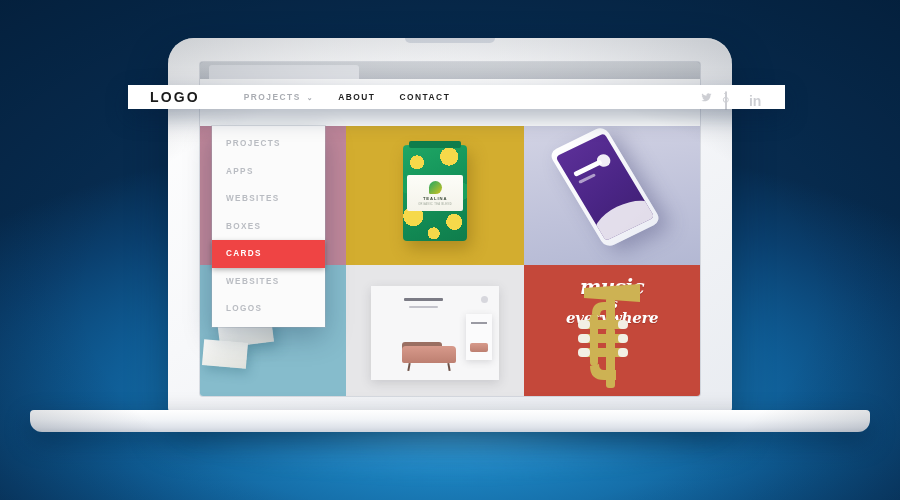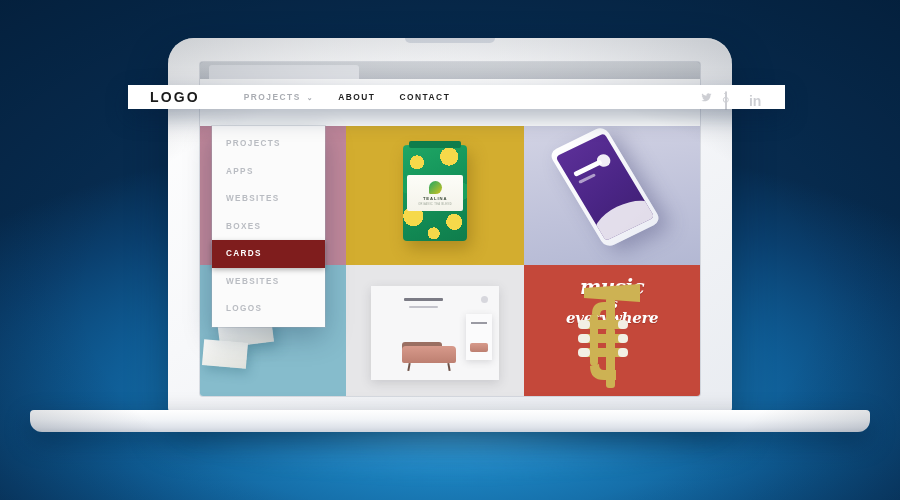--- a/index.html
+++ b/index.html
@@ -322,21 +322,21 @@
     height: 27.5px;
     display: flex; align-items: center;
     padding-left: 14px;
     font-size: 8.2px;
     letter-spacing: 1.35px;
     font-weight: 600;
     color: #b9bcc2;
     white-space: nowrap;
   }
   .dd-item.active {
-    background: #7f1d1d;
+    background: #ef4444;
     color: #ffffff;
     box-shadow: 0 2px 5px rgba(0,0,0,.28);
   }
 
   
   .navbar {
     position: absolute;
     left: 128px; top: 85px;
     width: 657px; height: 24px;
     background: #ffffff;

